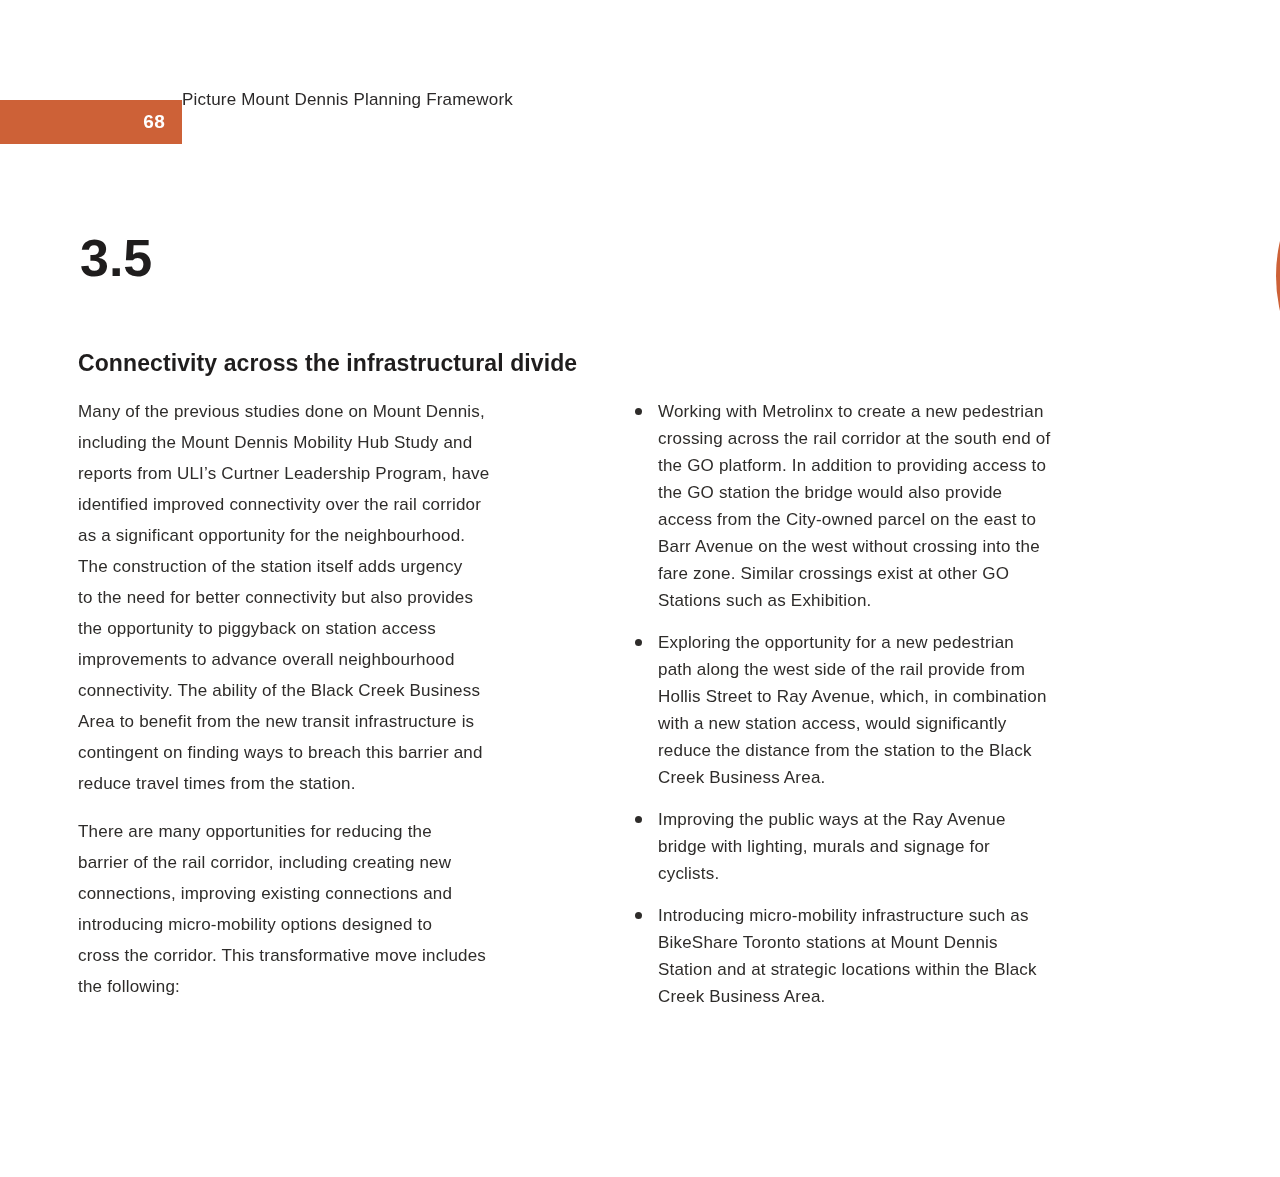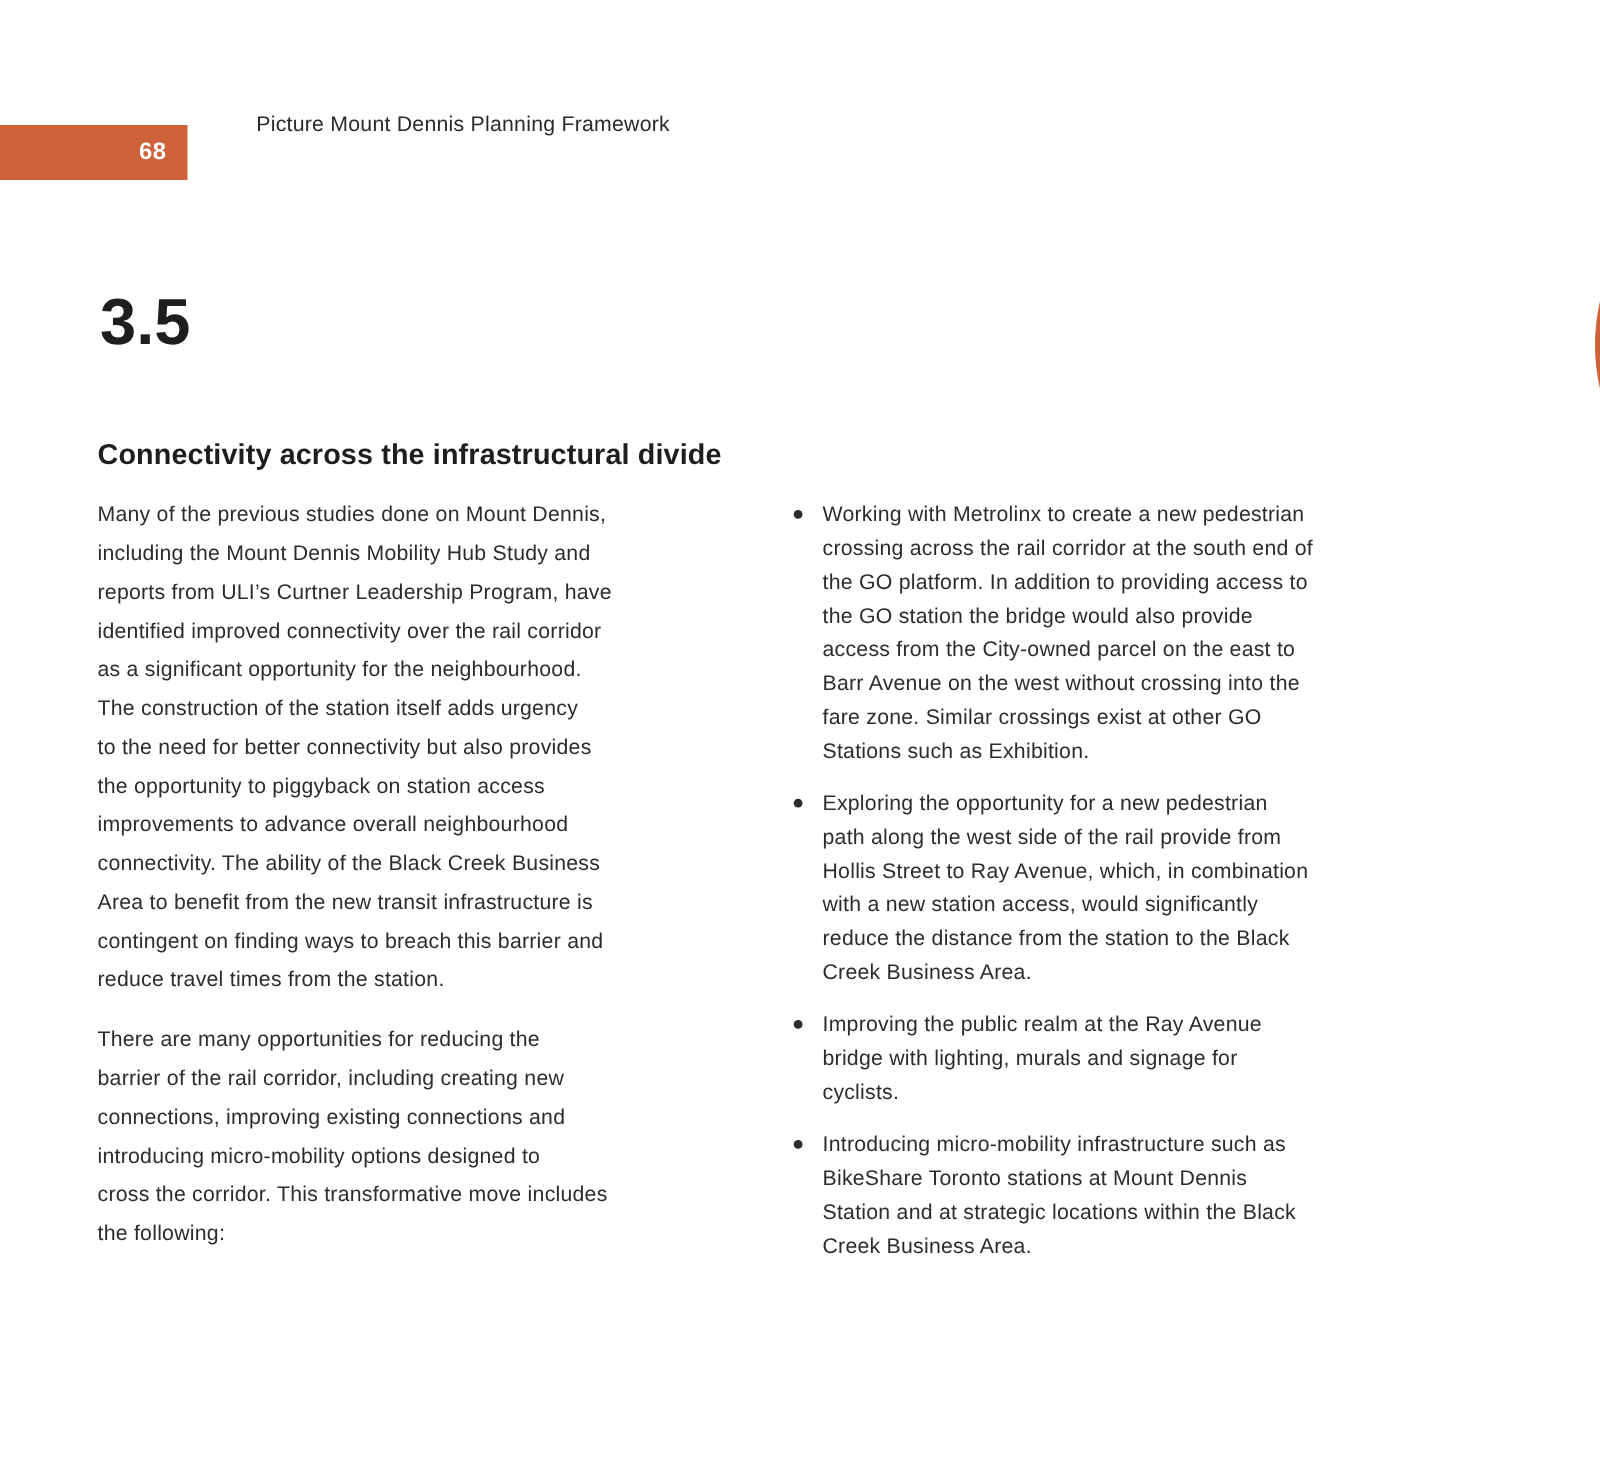--- a/index.html
+++ b/index.html
@@ -17,36 +17,35 @@
   .page-header {
     position: absolute;
     top: 78px;
     left: 0;
     right: 0;
     height: 44px;
     display: flex;
     align-items: center;
   }
   .page-number-badge {
-    width: 150px;
+    width: 182px;
     height: 44px;
     background: #cd6137;
     color: #ffffff;
     display: flex;
     align-items: center;
     justify-content: flex-end;
     padding-right: 17px;
     box-sizing: border-box;
     font-size: 19px;
     font-weight: bold;
     letter-spacing: 0.3px;
     margin-top: 44px;
   }
   .page-header-title {
-    margin-left: 55px;
     font-size: 17px;
     color: #2b2929;
     letter-spacing: 0.2px;
   }
 
   
   .section-heading {
     position: absolute;
     top: 197px;
     left: 80px;
@@ -176,21 +175,21 @@
 access from the City-owned parcel on the east to
 Barr Avenue on the west without crossing into the
 fare zone. Similar crossings exist at other GO
 Stations such as Exhibition.</li>
       <li>Exploring the opportunity for a new pedestrian
 path along the west side of the rail provide from
 Hollis Street to Ray Avenue, which, in combination
 with a new station access, would significantly
 reduce the distance from the station to the Black
 Creek Business Area.</li>
-      <li>Improving the public realm at the Ray Avenue
+      <li>Improving the public ways at the Ray Avenue
 bridge with lighting, murals and signage for
 cyclists.</li>
       <li>Introducing micro-mobility infrastructure such as
 BikeShare Toronto stations at Mount Dennis
 Station and at strategic locations within the Black
 Creek Business Area.</li>
     </ul>
   </div>
 </main>
 

